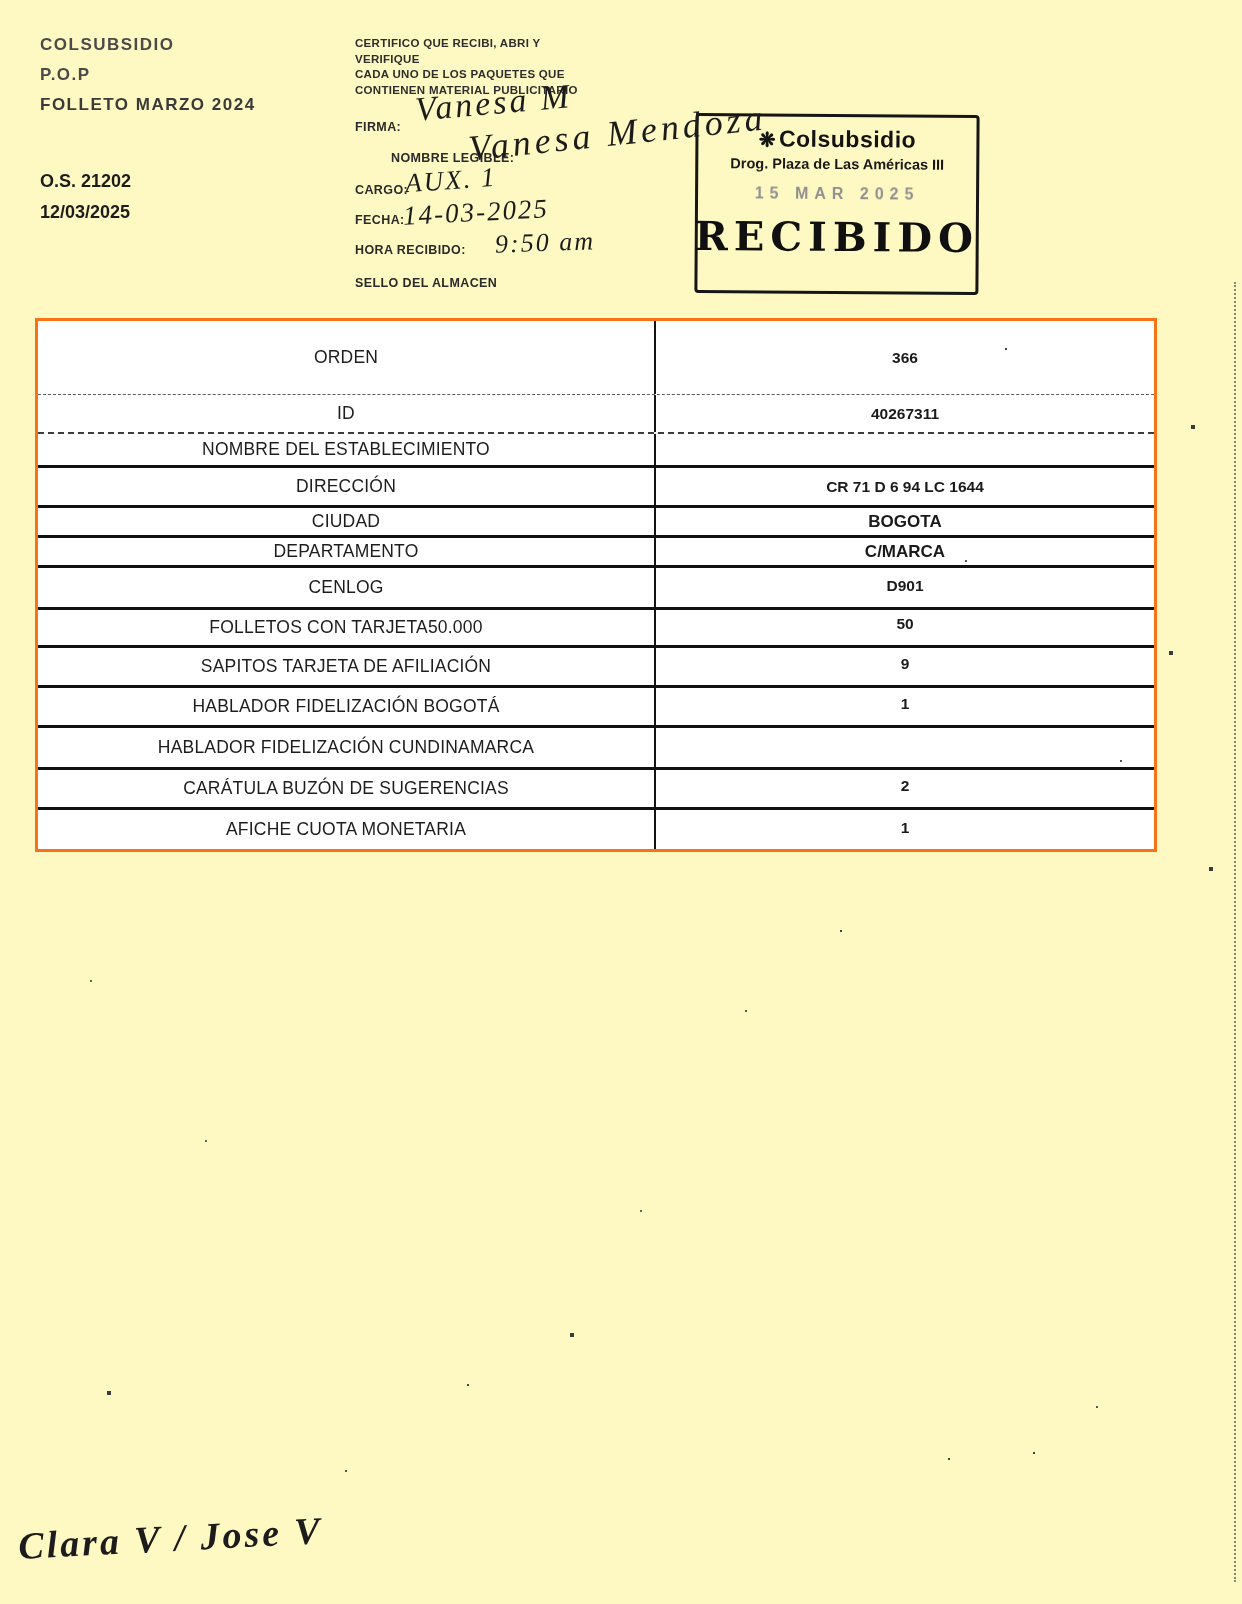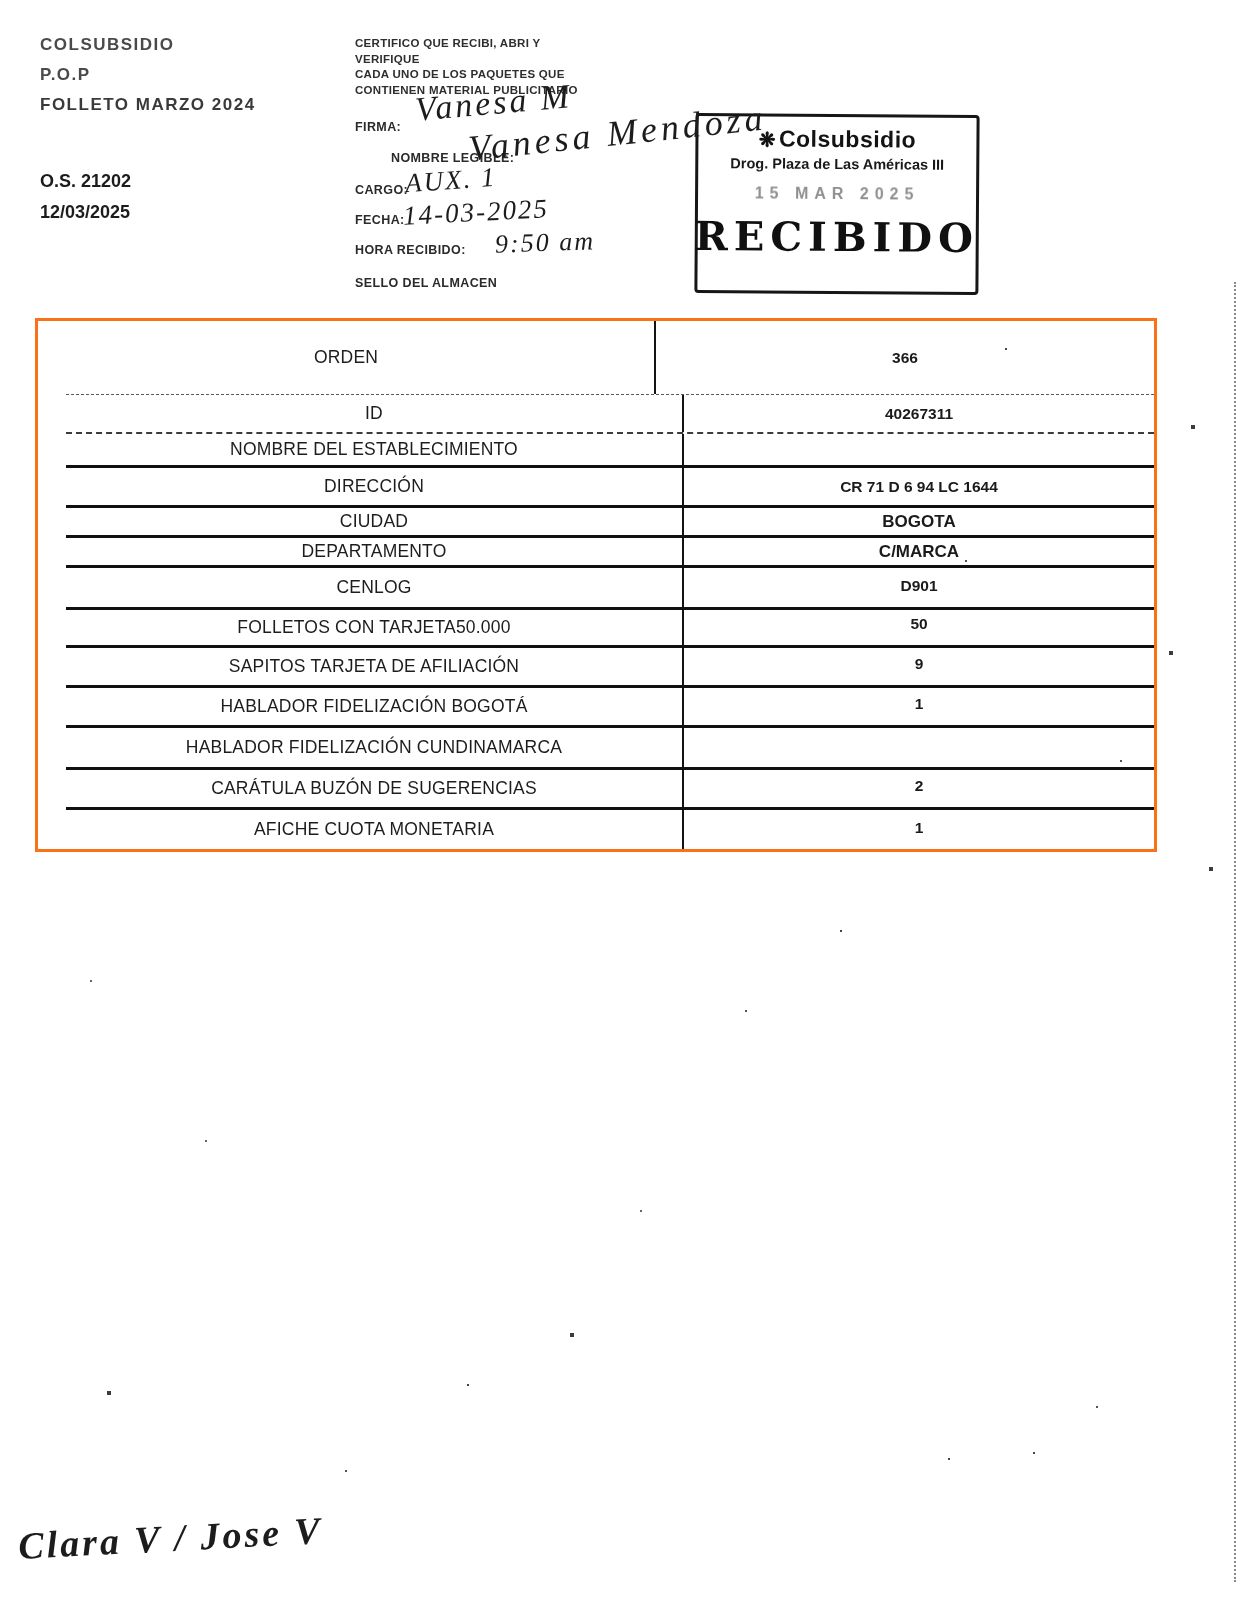--- a/index.html
+++ b/index.html
@@ -1,17 +1,17 @@
 <!DOCTYPE html>
 <html><head>
 <meta charset="utf-8">
 <style>
   html,body{margin:0;padding:0;background:#e8e8e8;}
   .page{
-    position:relative;width:1242px;height:1604px;background:#ffffff;
+    position:relative;width:1242px;height:1604px;background:#fef9c3;
     font-family:"Liberation Sans",sans-serif;color:#141414;overflow:hidden;
     margin:0 auto;
   }
   
   .header-left{position:absolute;left:40px;top:30px;font-weight:700;font-size:17px;
     letter-spacing:1.5px;line-height:30px;color:#4a4a4a;}
   .header-left .l3{color:#3a3a3a;}
   .os-block{position:absolute;left:40px;top:166px;font-weight:700;font-size:18px;
     line-height:31px;color:#1c1c1c;}
   
@@ -42,21 +42,21 @@
   .stamp-logo{font-size:20px;margin-right:3px;line-height:1;}
   .stamp-loc{font-size:14.5px;font-weight:700;margin-top:3px;color:#191919;}
   .stamp-date{margin-top:13px;font-size:16px;font-weight:700;letter-spacing:6px;
     color:#8f8f8f;filter:blur(.4px);}
   .stamp-received{margin-top:10px;font-family:"DejaVu Serif",serif;font-weight:700;
     font-size:40px;letter-spacing:6px;color:#101010;}
   
   .doc-table{position:absolute;left:35px;top:318px;width:1122px;
     border:3px solid #f97316;box-sizing:border-box;background:#fff;}
   .t-row{display:flex;}
-  .t-row + .t-row{border-top:3px solid #101010;margin-left:28px;}
+  .t-row + .t-row{border-top:3px solid #101010;}
   .t-row.dash1{border-top:1px dashed #5a5a5a;}
   .t-row.dash2{border-top:2px dashed #3c3c3c;}
   .t-label{width:618px;border-right:2px solid #131313;display:flex;align-items:center;
     justify-content:center;font-size:17.5px;letter-spacing:.2px;color:#1d1d1d;
     box-sizing:border-box;text-align:center;}
   .t-value{flex:1;display:flex;align-items:center;justify-content:center;
     font-size:15.5px;font-weight:700;color:#1a1a1a;box-sizing:border-box;}
   .t-value.big{font-size:17px;}
   .t-value.low{align-items:flex-end;padding-bottom:12px;}
   .h73{height:73px}.h37{height:37px}.h31{height:31px}.h27{height:27px}

